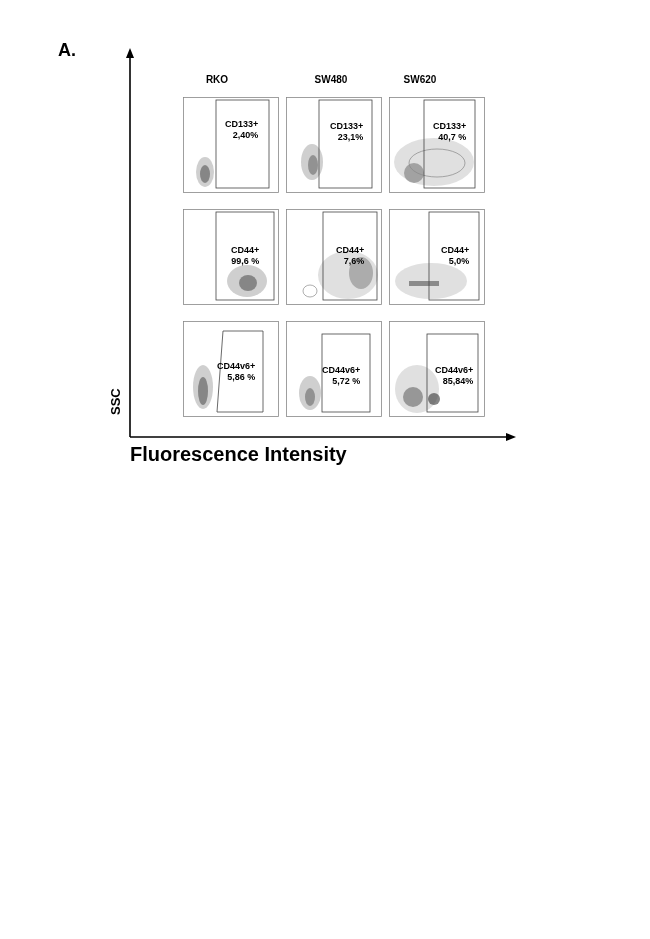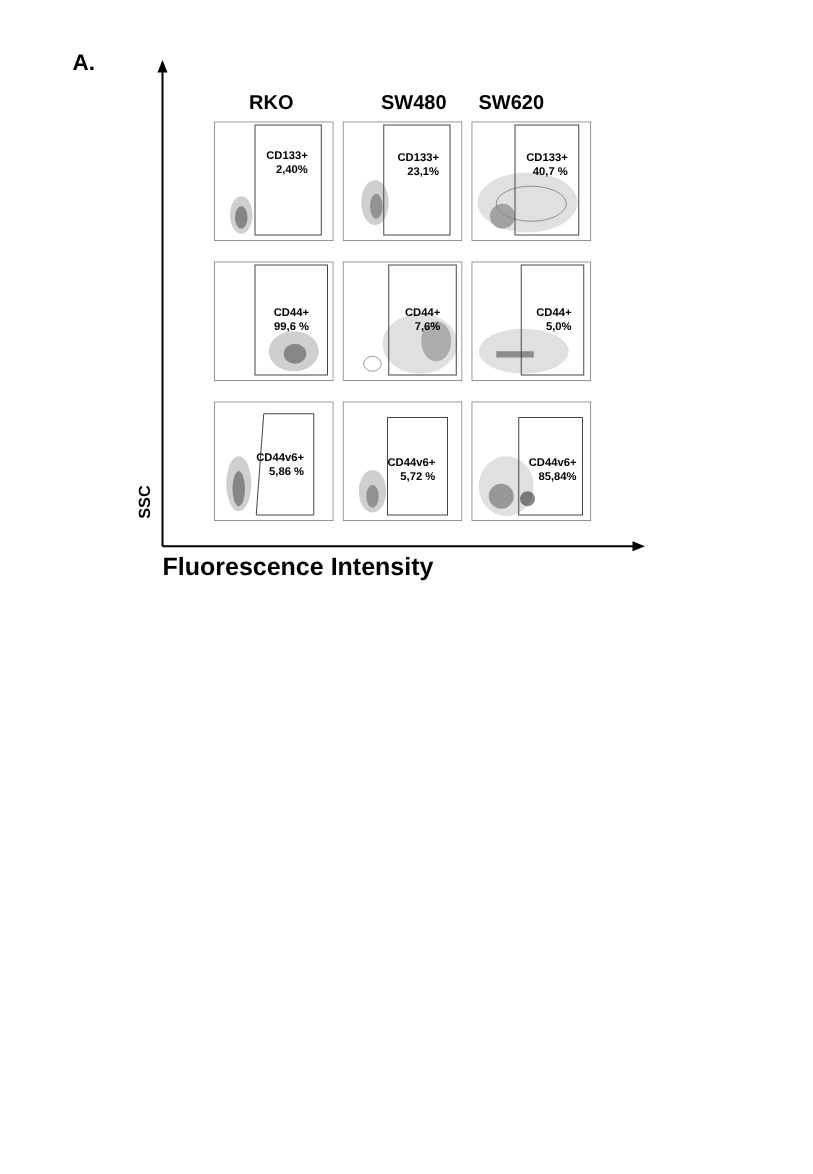--- a/index.html
+++ b/index.html
@@ -1,35 +1,35 @@
 <!DOCTYPE html>
 <html><head>
 <meta charset="utf-8">
 <style>
   html, body { margin: 0; padding: 0; background: #ffffff; }
   body { width: 650px; height: 939px; position: relative; overflow: hidden;
          font-family: "Liberation Sans", sans-serif; color: #000; }
   .panel-label { position: absolute; left: 58px; top: 40px; font-size: 18px; font-weight: bold; }
-  .col-title { position: absolute; top: 74px; width: 96px; text-align: center; font-size: 16px; font-weight: bold; }
+  .col-title { position: absolute; top: 74px; width: 96px; text-align: center; font-size: 10px; font-weight: bold; }
   .y-axis-label { position: absolute; left: 108px; top: 415px; font-size: 13px; font-weight: bold;
                   transform: rotate(-90deg); transform-origin: left top; white-space: nowrap; }
   .x-axis-label { position: absolute; left: 130px; top: 443px; font-size: 20px; font-weight: bold; }
   svg.axes { position: absolute; left: 0; top: 0; }
-  .plot { position: absolute; width: 96px; height: 96px; }
+  .plot { position: absolute; width: 96px; height: 96px; margin-left: 12px; }
   .plot svg { position: absolute; left: 0; top: 0; }
   .gate-label { position: absolute; font-size: 9px; font-weight: bold; text-align: right; line-height: 11px; white-space: nowrap; }
 </style>
 </head>
 <body>
 
 <div class="panel-label">A.</div>
 
 <div class="col-title" style="left:169px">RKO</div>
 <div class="col-title" style="left:283px">SW480</div>
-<div class="col-title" style="left:361px">SW620</div>
+<div class="col-title" style="left:372px">SW620</div>
 
 <svg class="axes" width="650" height="939">
   <line x1="130" y1="437" x2="130" y2="55" stroke="#000" stroke-width="1.6"></line>
   <polygon points="130,48 126,58 134,58" fill="#000"></polygon>
   <line x1="130" y1="437" x2="508" y2="437" stroke="#000" stroke-width="1.6"></line>
   <polygon points="516,437 506,433 506,441" fill="#000"></polygon>
 </svg>
 
 <div class="y-axis-label">SSC</div>
 <div class="x-axis-label">Fluorescence Intensity</div>

